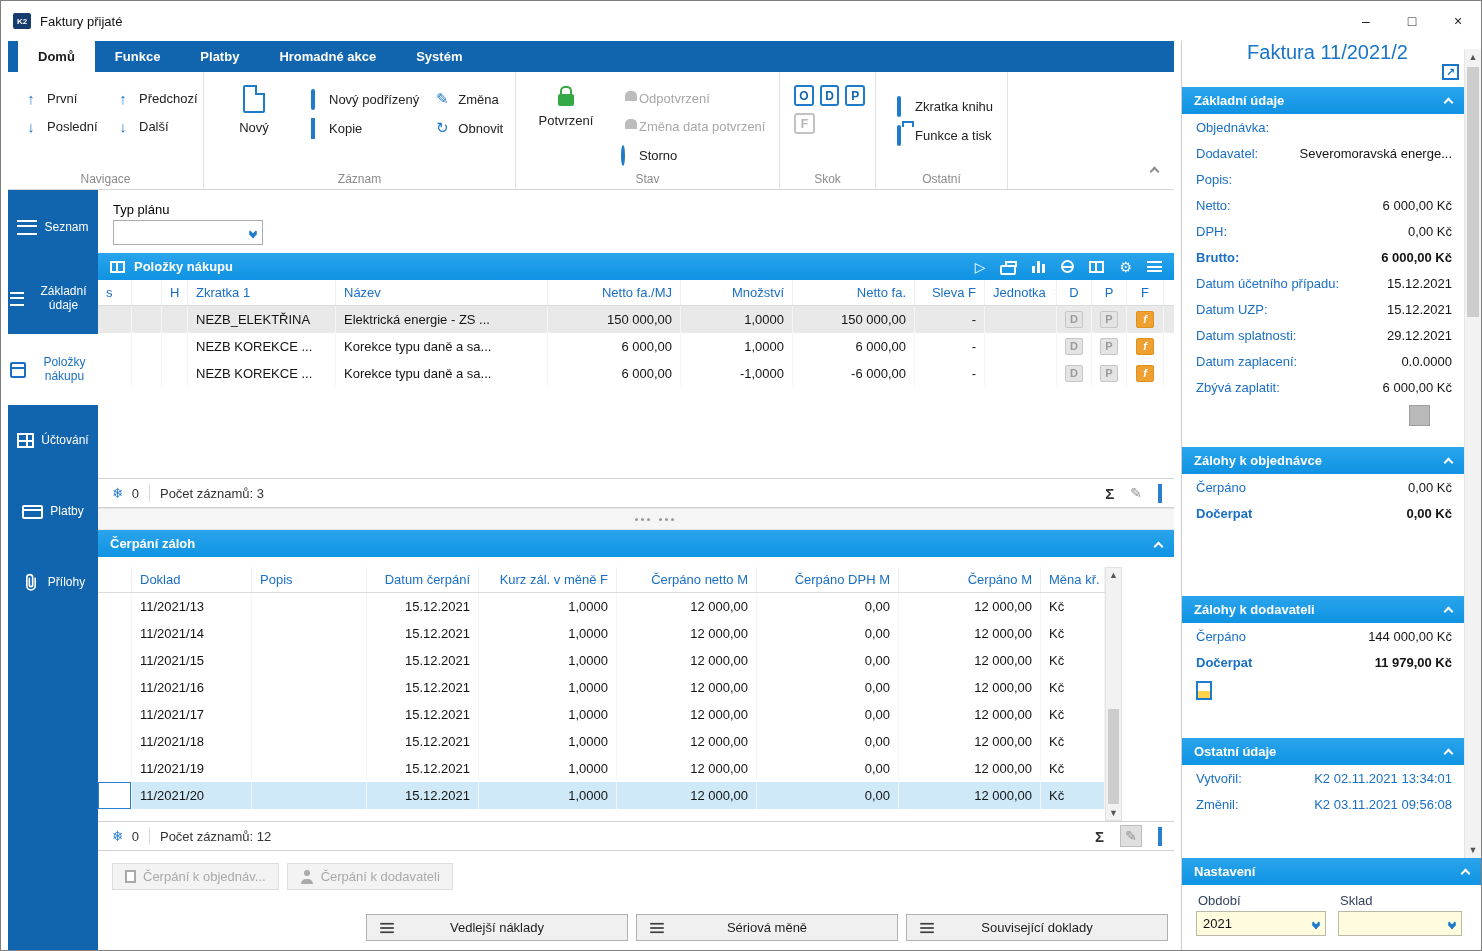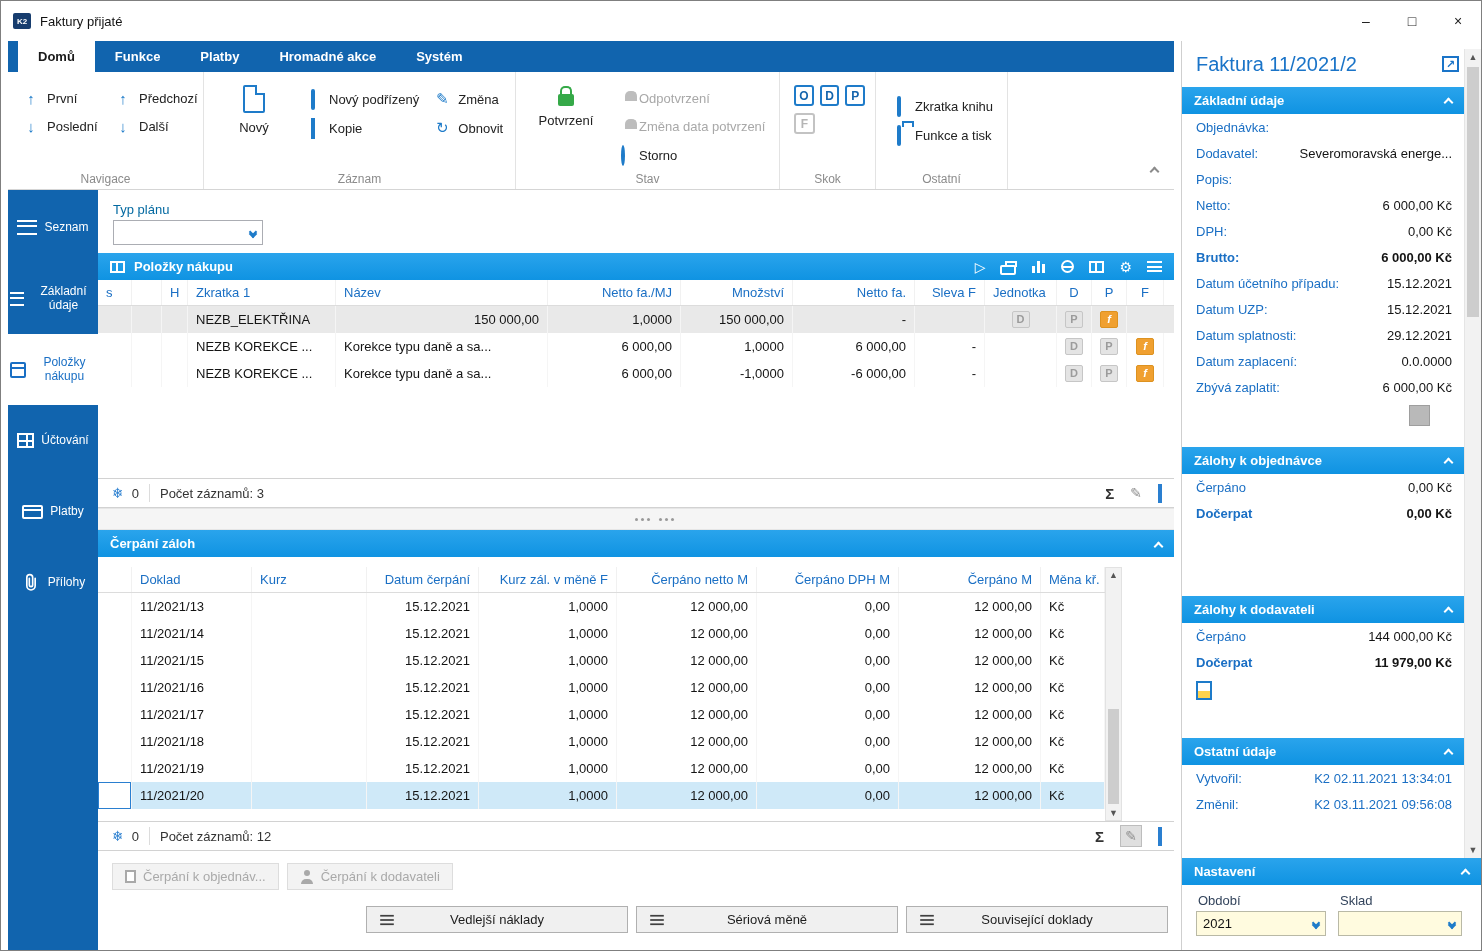--- a/index.html
+++ b/index.html
@@ -96,21 +96,21 @@
   .i-card::after{content:"";position:absolute;left:0;right:0;top:2px;height:2px;background:currentColor;}
   .i-invoice{width:16px;height:19px;border:2px solid var(--blueicon);background:linear-gradient(#fff 55%,#ffd34d 55%);}
 
   
   .workspace{flex:1;display:flex;min-height:0;}
   .sidebar{width:90px;flex:0 0 auto;background:var(--bluedark);color:#fff;display:flex;flex-direction:column;padding-top:2px;}
   .sitem{min-height:71px;display:flex;flex-direction:row;align-items:center;justify-content:center;gap:7px;font-size:12px;line-height:1.15;text-align:center;padding:4px 2px;}
   .sitem.active{background:#fff;color:var(--bluetext);}
   .main{flex:1;display:flex;flex-direction:column;background:#fff;min-width:0;}
 
-  .filter{padding:12px 0 8px 15px;font-size:13px;color:#0369a1;}
+  .filter{padding:12px 0 8px 15px;font-size:13px;color:#000000;}
   .combo{width:150px;height:25px;border:1px solid #abadb3;background:#fff;display:flex;align-items:center;padding:0 6px;margin-top:3px;font-size:13px;}
   .combo .val{flex:1;}
 
   .panelbar{height:27px;background:linear-gradient(var(--bluebar1),var(--bluebar2));color:#fff;display:flex;align-items:center;padding:0 12px;gap:9px;flex:0 0 auto;}
   .panelbar .ptitle{font-size:13px;font-weight:bold;}
   .pbicons{margin-left:auto;display:flex;align-items:center;gap:15px;color:#fff;font-size:14px;}
 
   .grid-items{display:grid;grid-template-columns:34px 30px 26px 148px 212px 133px 112px 122px 70px 72px 35px 35px 37px;}
   .grid-adv{display:grid;grid-template-columns:34px 120px 115px 112px 138px 140px 142px 142px 64px;}
   .thead{border-bottom:1px solid #dcdcdc;background:#fff;}
@@ -140,27 +140,27 @@
   .dots{width:3px;height:3px;border-radius:50%;background:#9a9a9a;box-shadow:6px 0 0 #9a9a9a,12px 0 0 #9a9a9a,24px 0 0 #9a9a9a,30px 0 0 #9a9a9a,36px 0 0 #9a9a9a;}
 
   .adv-area{padding-top:10px;}
   .adv-wrap{position:relative;height:254px;width:1024px;}
   .adv-table{width:1007px;}
   .vscroll{position:absolute;left:1007px;top:0;bottom:0;width:17px;background:#f2f2f2;border:1px solid #e2e2e2;font-size:9px;color:#555;display:flex;flex-direction:column;align-items:center;justify-content:space-between;padding:2px 0;}
   .vthumb{position:absolute;left:2px;right:2px;bottom:16px;height:95px;background:#cdcdcd;}
 
   .lbtn-row{display:flex;gap:8px;margin:12px 0 0 14px;}
   .lbtn{height:27px;display:flex;align-items:center;gap:7px;padding:0 12px;background:#f3f3f3;border:1px solid #ddd;color:#a9a9a9;font-size:13px;}
-  .bbtn-row{display:flex;justify-content:flex-end;gap:8px;margin-top:16px;padding-right:6px;}
+  .bbtn-row{display:flex;justify-content:flex-end;gap:8px;margin-top:24px;padding-right:6px;}
   .bbtn{width:262px;height:27px;position:relative;background:#f0f0f0;border:1px solid #b0b0b0;display:flex;align-items:center;justify-content:center;font-size:13px;color:#1c1c1c;}
   .bbtn .l3{position:absolute;left:12px;color:#3f3f3f;transform:scale(.85);}
 
   
   .rightcol{flex:1;position:relative;border-left:1px solid #cfcfcf;margin-left:7px;background:#fff;min-width:0;}
-  .rp-title{height:46px;display:flex;align-items:center;padding:0 22px 0 14px;}
+  .rp-title{height:46px;display:flex;align-items:center;padding:0 22px 0 14px;flex-direction:column;}
   .rp-title .t{font-size:20px;color:#1a74c8;}
   .expander{margin-left:auto;width:17px;height:16px;border:2px solid #1a74c8;color:#1a74c8;font-size:11px;font-weight:bold;display:flex;align-items:center;justify-content:center;}
   .rp-scroll{position:absolute;top:46px;left:0;right:17px;bottom:92px;overflow:hidden;}
   .sect-h{height:27px;background:linear-gradient(var(--bluebar1),var(--bluebar2));color:#fff;font-weight:bold;font-size:13px;display:flex;align-items:center;justify-content:space-between;padding:0 12px;}
   .frow{display:flex;justify-content:space-between;align-items:center;height:26px;padding:0 12px 0 14px;font-size:13px;}
   .fl{color:var(--bluetext);white-space:nowrap;}
   .fv{color:#141414;white-space:nowrap;}
   .frow.bold .fl,.frow.bold .fv{font-weight:bold;}
   .frow.blue .fv{color:var(--bluetext);}
   .graybtn-row{display:flex;justify-content:flex-end;padding:5px 34px 5px 0;}
@@ -374,20 +374,21 @@
             <div class="hc ctr">P</div>
             <div class="hc ctr">F</div>
           </div>
 
           <div class="items-body">
             <div class="trow grid-items current">
                 <div class="c"></div>
                 <div class="c"></div>
                 <div class="c"></div>
                 <div class="c">NEZB_ELEKTŘINA</div>
+                <div class="c">Elektrická energie - ZS ...</div>
                 <div class="c num">150 000,00</div>
                 <div class="c num">1,0000</div>
                 <div class="c num">150 000,00</div>
                 <div class="c num">-</div>
                 <div class="c"></div>
                 <div class="c cc">
                   <span class="flag">D</span>
                 </div>
                 <div class="c cc">
                   <span class="flag">P</span>
@@ -463,21 +464,21 @@
                 <span class="chev up" style="margin-top:6px;"></span>
               </span>
           </div>
 
           <div class="adv-area">
             <div class="adv-wrap">
               <div class="adv-table">
                 <div class="thead grid-adv">
                   <div class="hc"></div>
                   <div class="hc">Doklad</div>
-                  <div class="hc">Kurz</div>
+                  <div class="hc">Popis</div>
                   <div class="hc num">Datum čerpání</div>
                   <div class="hc num">Kurz zál. v měně F</div>
                   <div class="hc num">Čerpáno netto M</div>
                   <div class="hc num">Čerpáno DPH M</div>
                   <div class="hc num">Čerpáno M</div>
                   <div class="hc">Měna kř.</div>
                 </div>
 
                 <div class="trow grid-adv">
                     <div class="c selc"></div>

